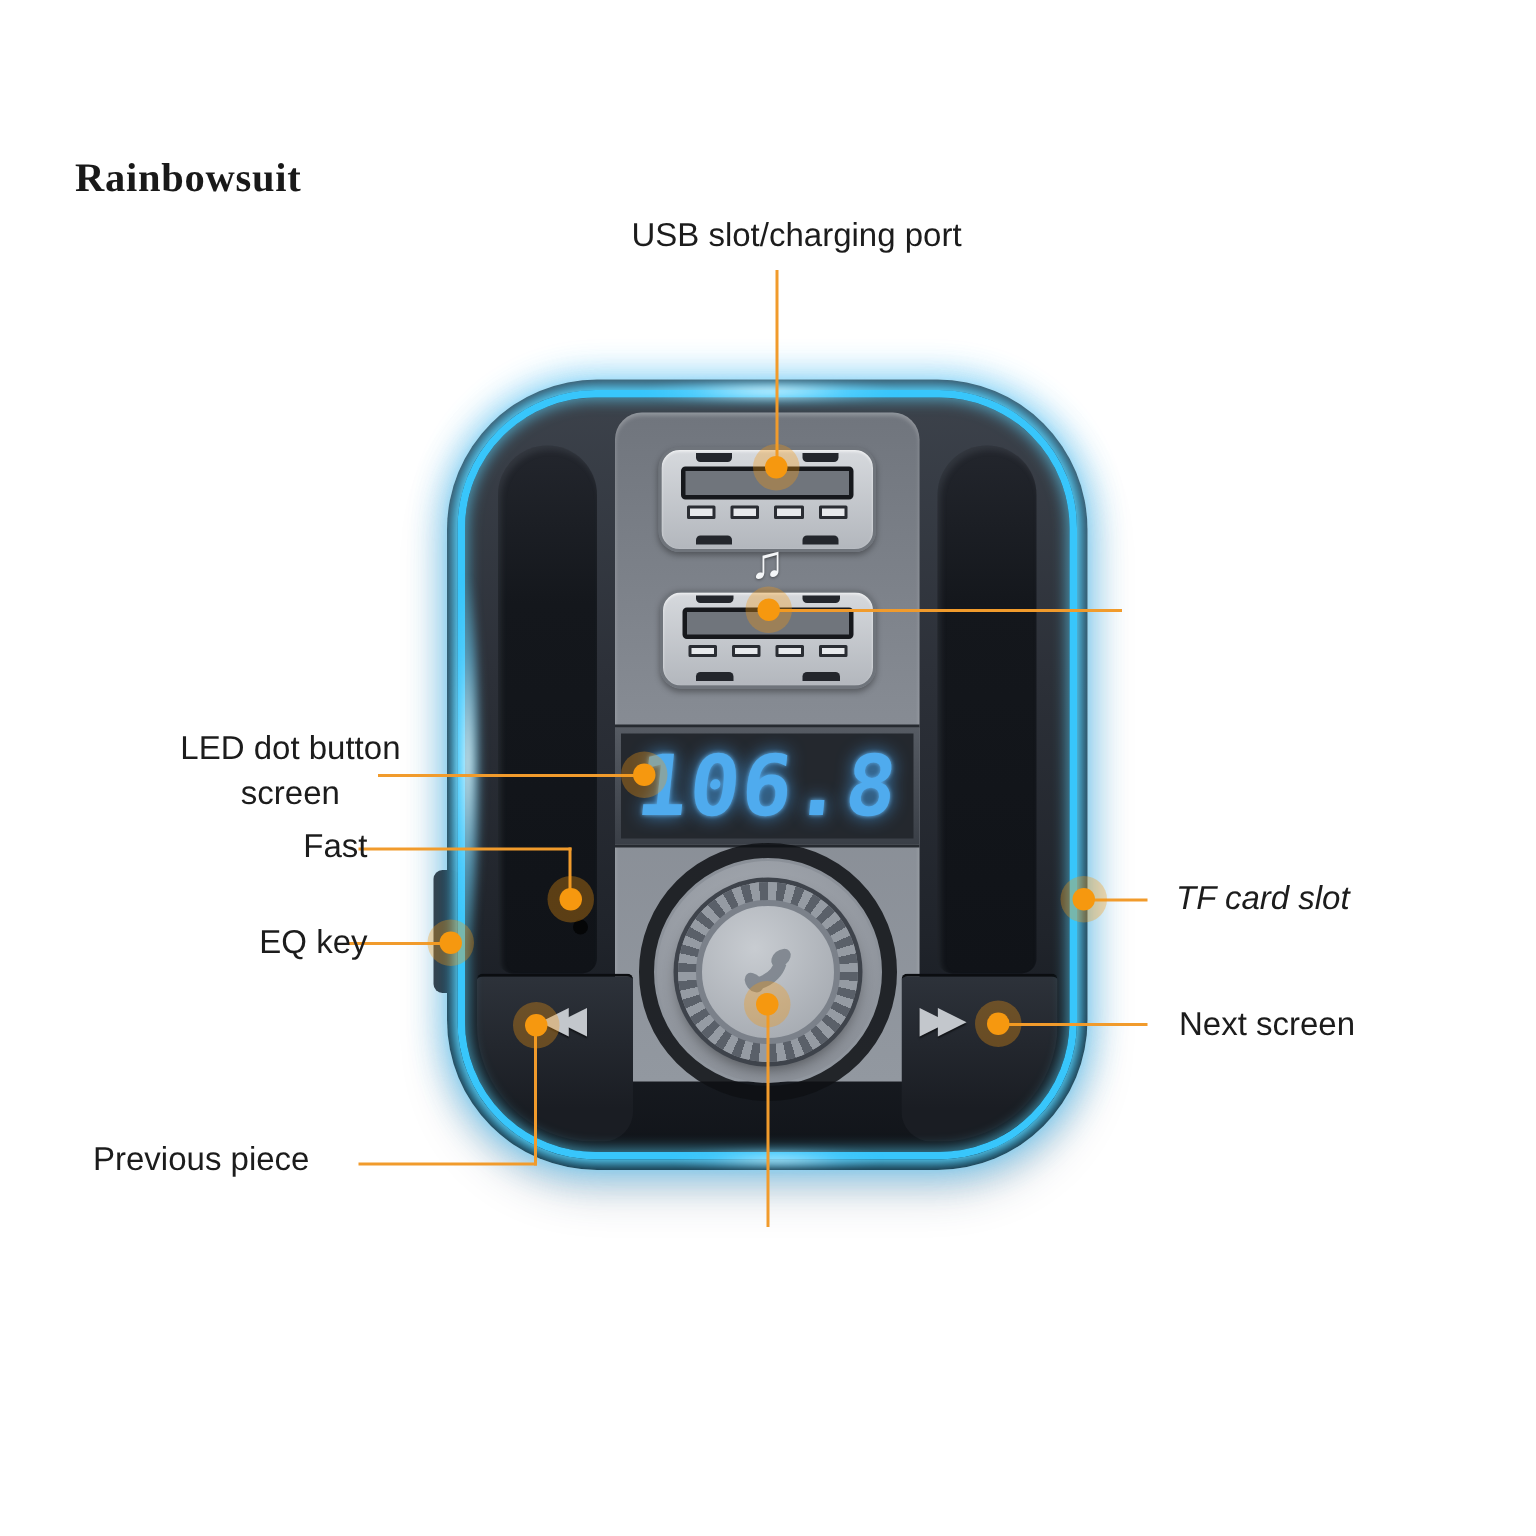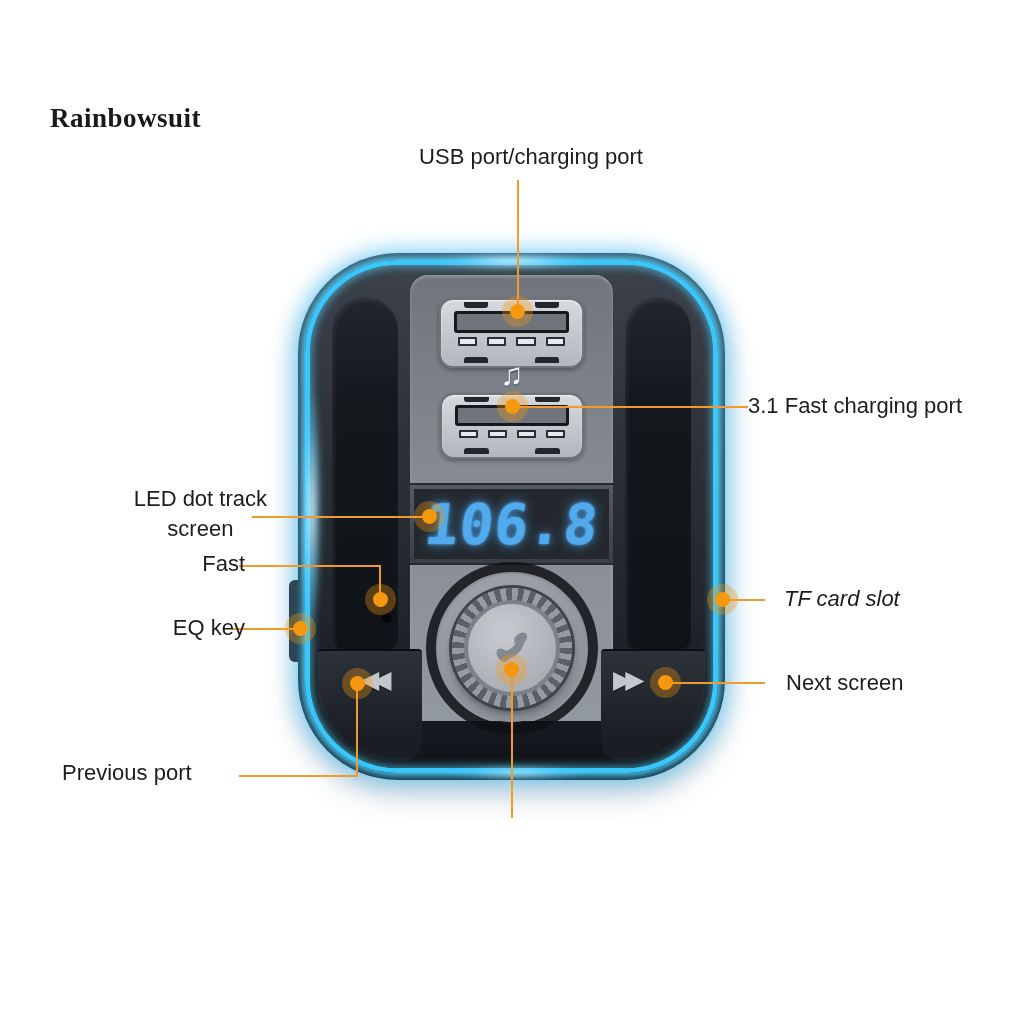--- a/index.html
+++ b/index.html
@@ -241,25 +241,24 @@
   <div class="co-dot" style="left:510px;top:304px;"></div>
   <div class="co-dot" style="left:505px;top:399px;"></div>
   <div class="co-dot" style="left:422px;top:509px;"></div>
   <div class="co-dot" style="left:373px;top:592px;"></div>
   <div class="co-dot" style="left:293px;top:621px;"></div>
   <div class="co-dot" style="left:350px;top:676px;"></div>
   <div class="co-dot" style="left:504px;top:662px;"></div>
   <div class="co-dot" style="left:658px;top:675px;"></div>
   <div class="co-dot" style="left:715px;top:592px;"></div>
 
-  <div class="co-label lb-usb">USB port/charging port</div>
-  <div class="co-label lb-fast">3.1 Fast charging port</div>
+  <div class="co-label lb-usb">USB slot/charging port</div>
   <div class="co-label lb-led">
-    <div>LED dot track</div>
+    <div>LED dot button</div>
     <div>screen</div>
   </div>
   <div class="co-label lb-mitou">Fast</div>
   <div class="co-label lb-eq">EQ key</div>
-  <div class="co-label lb-prev">Previous port</div>
+  <div class="co-label lb-prev">Previous piece</div>
   <div class="co-label lb-tf">TF card slot</div>
   <div class="co-label lb-next">Next screen</div>
 
 </div>
 
 </body></html>

